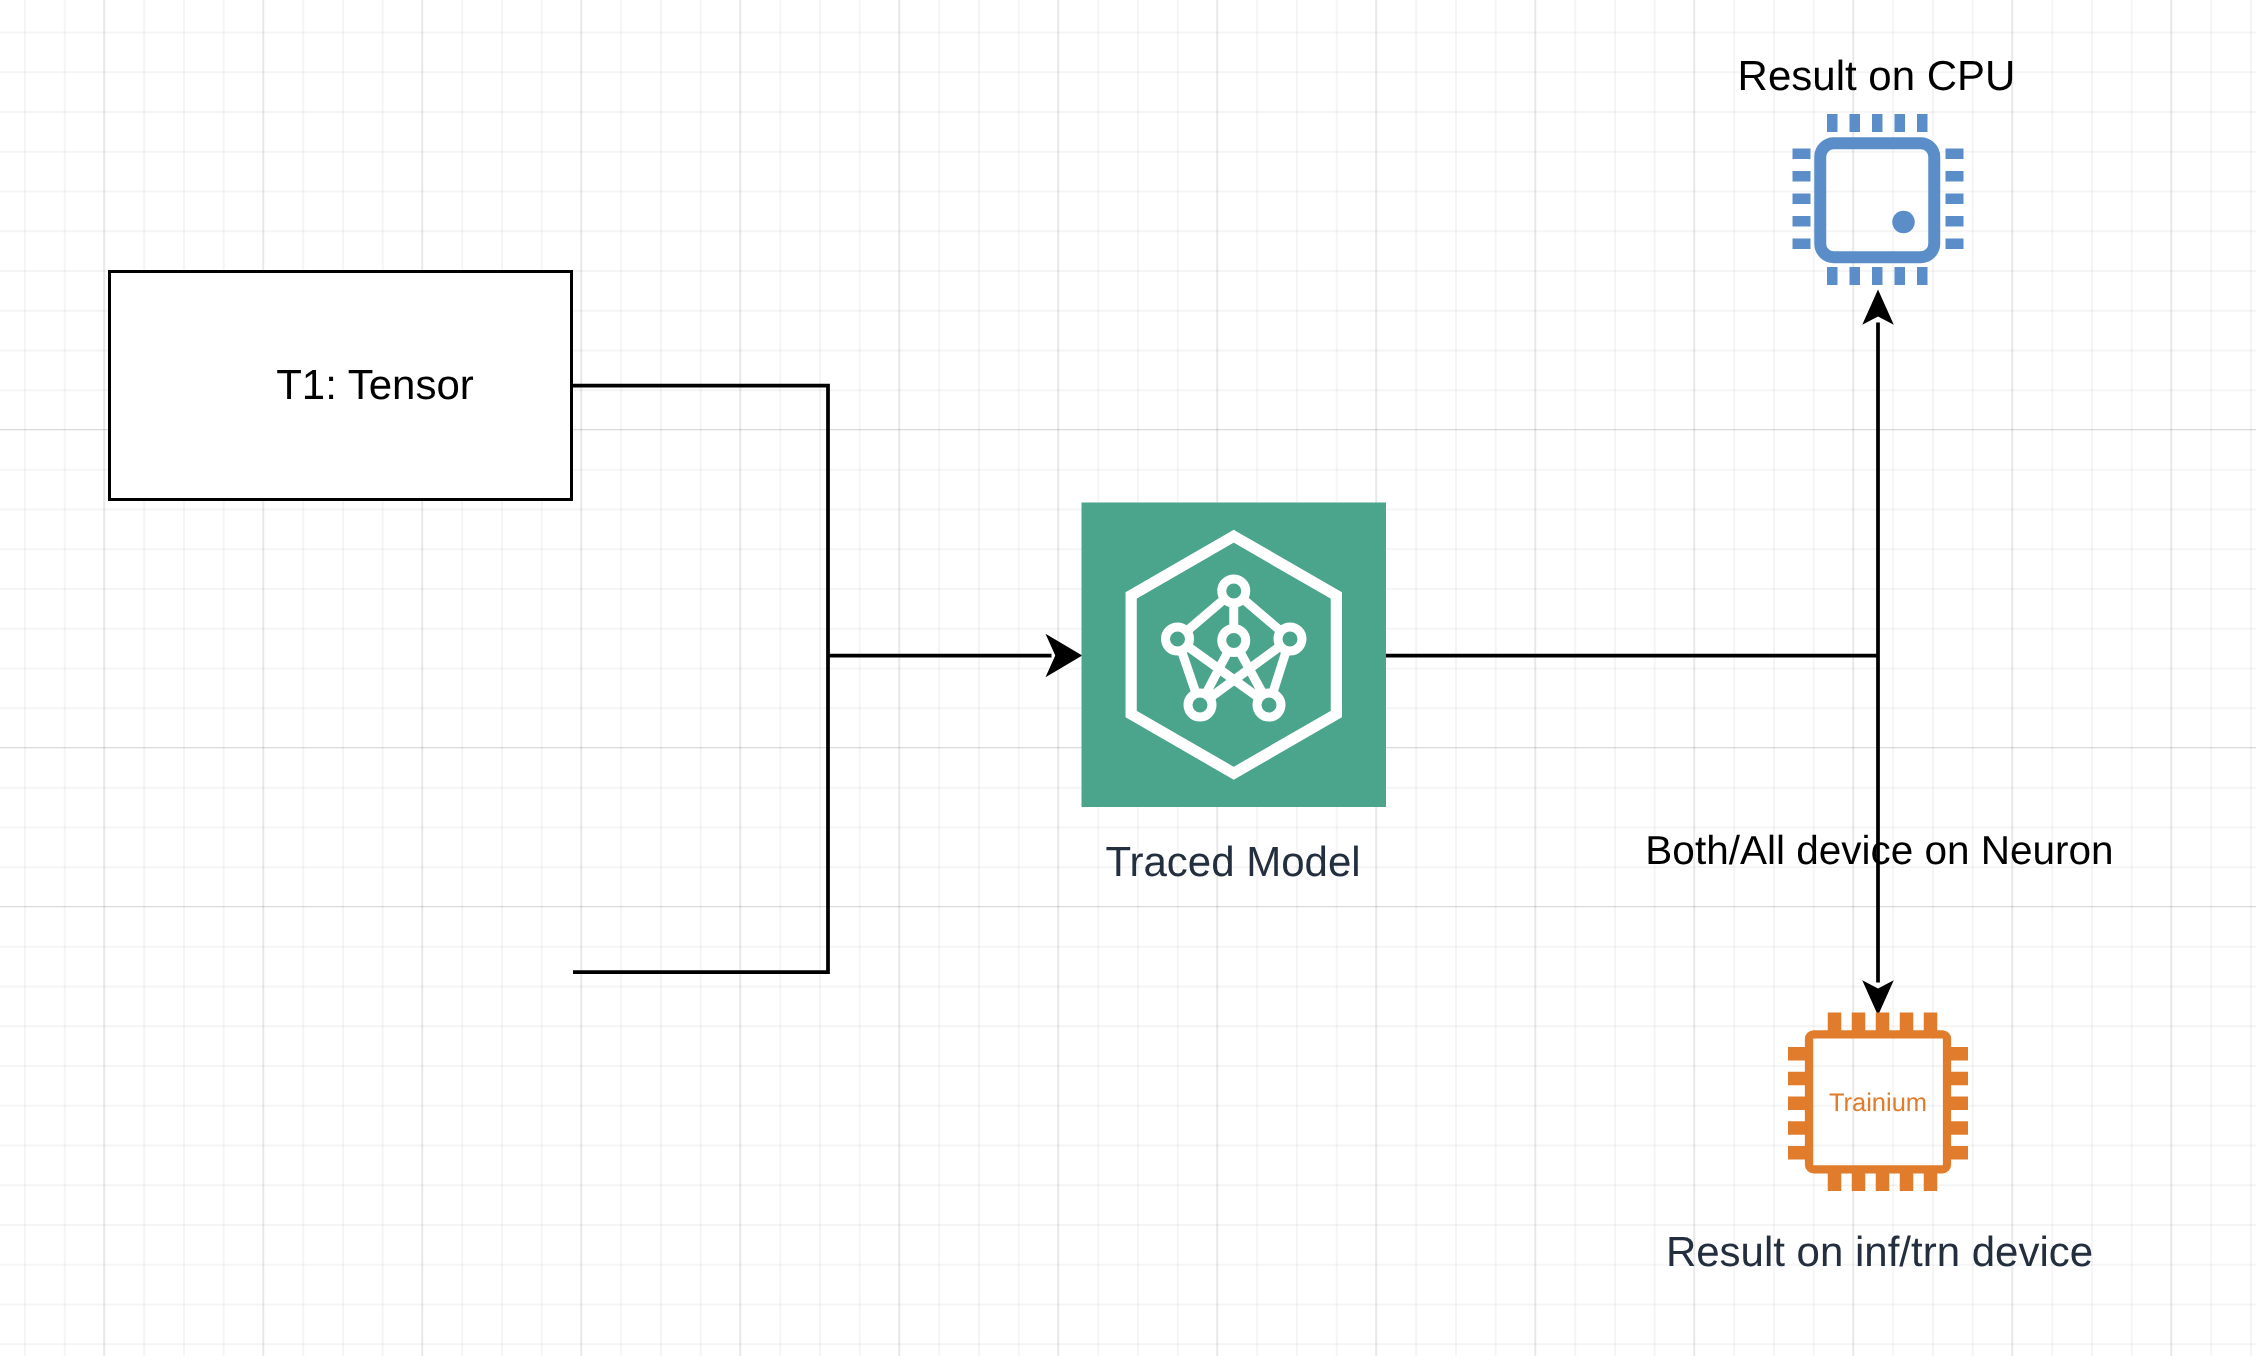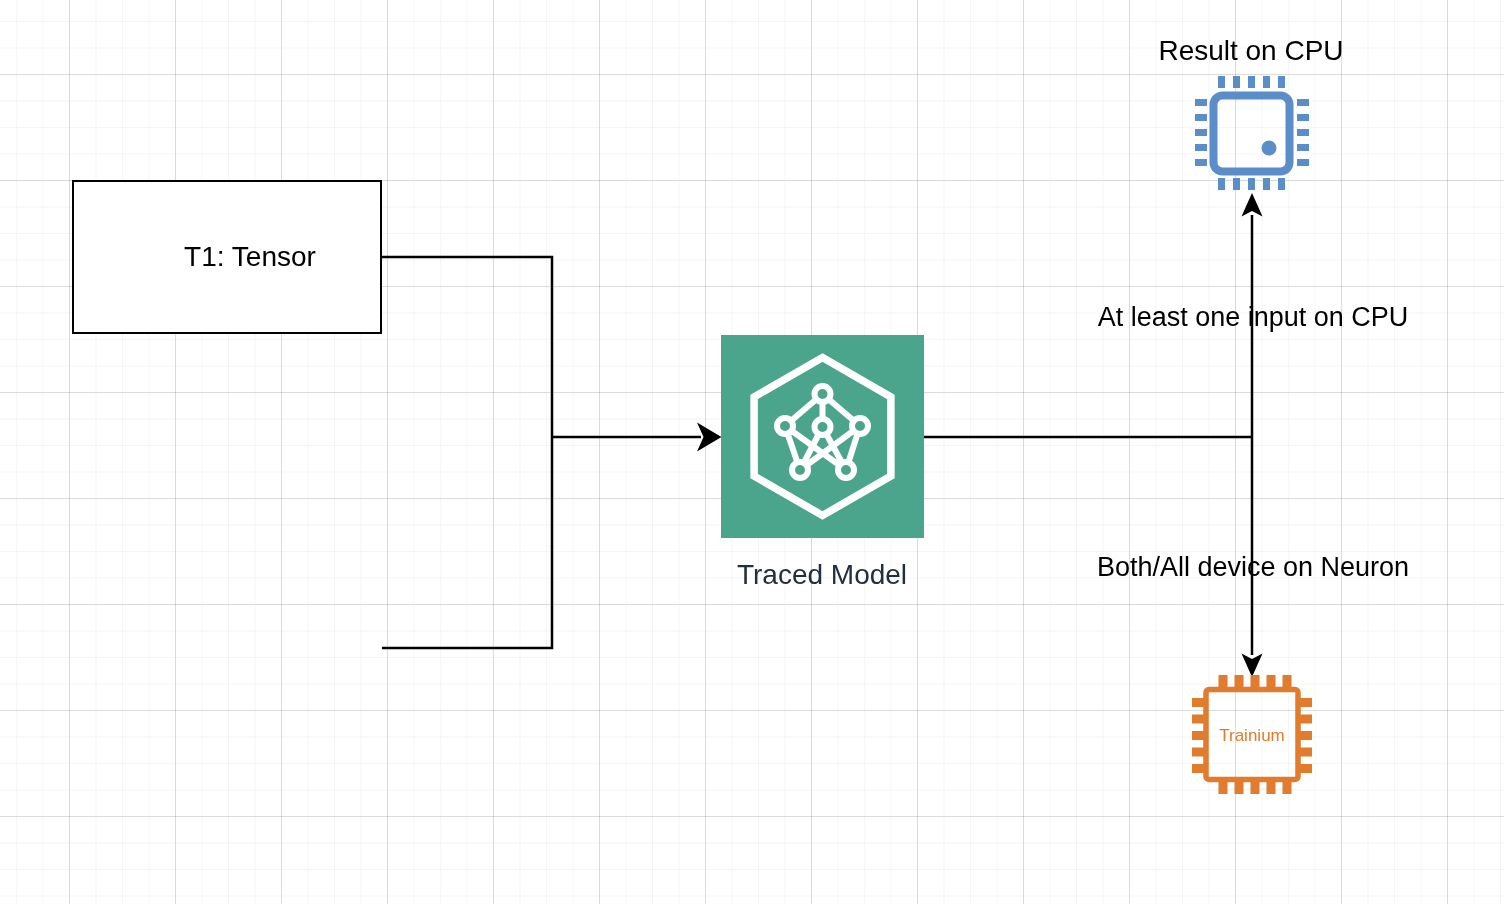--- a/index.html
+++ b/index.html
@@ -132,21 +132,20 @@
 
       <rect class="cpu-pin" x="107" y="28" width="12" height="7"></rect>
       <rect class="cpu-pin" x="107" y="43" width="12" height="7"></rect>
       <rect class="cpu-pin" x="107" y="58" width="12" height="7"></rect>
       <rect class="cpu-pin" x="107" y="73" width="12" height="7"></rect>
       <rect class="cpu-pin" x="107" y="88" width="12" height="7"></rect>
       <circle class="cpu-dot" cx="79" cy="77" r="7.5"></circle>
     </svg>
   </div>
 
-  <div class="label black-label" id="cond-cpu">At least one input on CPU</div>
 
   <div class="label black-label" id="cond-neuron">Both/All device on Neuron</div>
 
   <div class="icon-wrap" id="trainium-icon">
     <svg width="126" height="126" viewBox="0 0 126 126">
 
       <rect class="trn-pin" x="29.5" y="4" width="9" height="16"></rect>
       <rect class="trn-pin" x="45.5" y="4" width="9" height="16"></rect>
       <rect class="trn-pin" x="61.5" y="4" width="9" height="16"></rect>
       <rect class="trn-pin" x="77.5" y="4" width="9" height="16"></rect>
@@ -167,14 +166,15 @@
       <rect class="trn-pin" x="107" y="27" width="16" height="9"></rect>
       <rect class="trn-pin" x="107" y="43.5" width="16" height="9"></rect>
       <rect class="trn-pin" x="107" y="60" width="16" height="9"></rect>
       <rect class="trn-pin" x="107" y="76.5" width="16" height="9"></rect>
       <rect class="trn-pin" x="107" y="93" width="16" height="9"></rect>
       <rect class="trn-body" x="17" y="18.5" width="92" height="90" rx="3"></rect>
       <text class="trn-text" x="63" y="69.5" text-anchor="middle">Trainium</text>
     </svg>
   </div>
 
+  <div class="label navy-label" id="result-trn">Result on inf/trn device</div>
 
 </div>
 
 </body></html>

